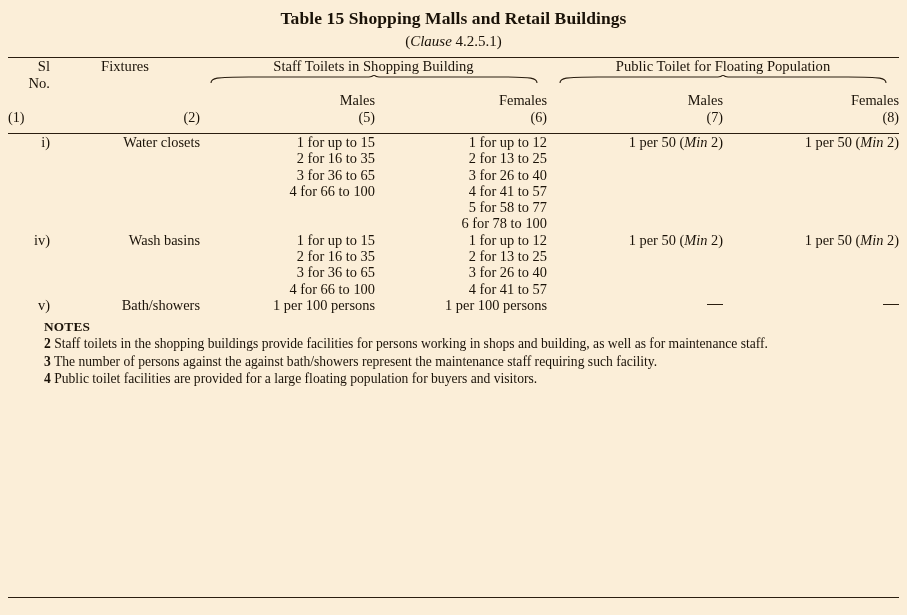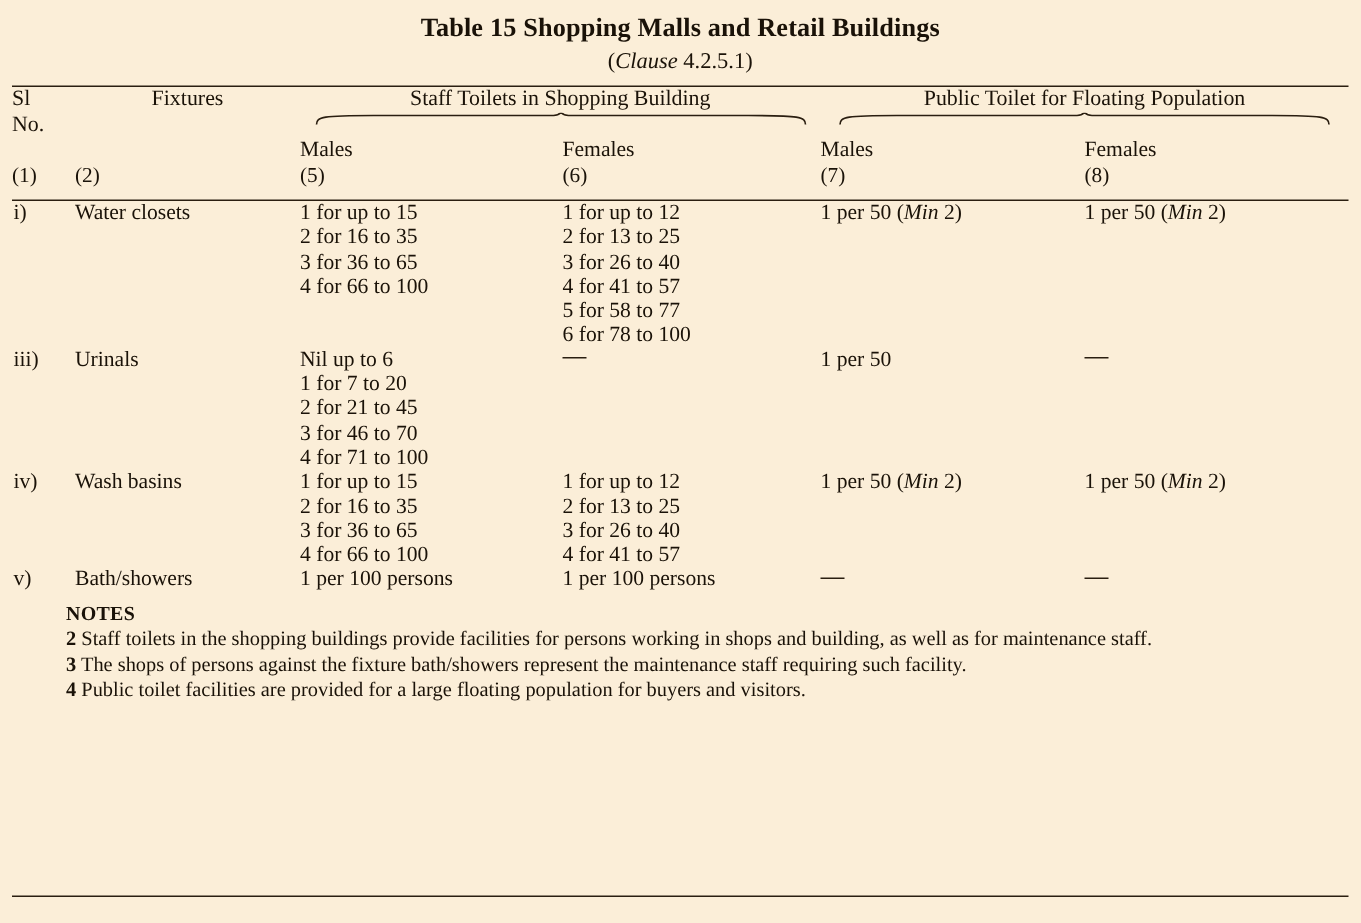--- a/index.html
+++ b/index.html
@@ -44,21 +44,21 @@
   .rule.thin {
     border-top: 1px solid #2a1e10;
   }
   table.main {
     width: 100%;
     border-collapse: collapse;
     font-size: 14.4px;
   }
   table.main td, table.main th {
     vertical-align: top;
-    text-align: left;
+    text-align: right;
     font-weight: normal;
     padding: 0;
   }
   
   .c1 { width: 42px; }
   .c2 { width: 150px; }
   .c3 { width: 175px; }
   .c4 { width: 172px; }
   .c5 { width: 176px; }
   .c6 { width: auto; }
@@ -229,36 +229,20 @@
             <div class="tight">6 for 78 to 100</div>
           </td>
           <td>
             <div class="tight">1 per 50 (<span class="ital">Min</span> 2)</div>
           </td>
           <td>
             <div class="tight">1 per 50 (<span class="ital">Min</span> 2)</div>
           </td>
         </tr>
         <tr class="body-row">
-          <td class="sl">iii)</td>
-          <td>Urinals</td>
-          <td>
-            <div class="tight">Nil up to 6</div>
-            <div class="tight">1 for 7 to 20</div>
-            <div class="tight">2 for 21 to 45</div>
-            <div class="tight">3 for 46 to 70</div>
-            <div class="tight">4 for 71 to 100</div>
-          </td>
-          <td class="center-cell"><span class="dash"></span></td>
-          <td>
-            <div class="tight">1 per 50</div>
-          </td>
-          <td class="center-cell"><span class="dash"></span></td>
-        </tr>
-        <tr class="body-row">
           <td class="sl">iv)</td>
           <td>Wash basins</td>
           <td>
             <div class="tight">1 for up to 15</div>
             <div class="tight">2 for 16 to 35</div>
             <div class="tight">3 for 36 to 65</div>
             <div class="tight">4 for 66 to 100</div>
           </td>
           <td>
             <div class="tight">1 for up to 12</div>
@@ -285,19 +269,19 @@
           <td class="center-cell"><span class="dash"></span></td>
           <td class="center-cell"><span class="dash"></span></td>
         </tr>
       </tbody>
   </table>
 
   <div class="notes">
     <div class="notes-title">NOTES</div>
     <div id="notes-list">
         <div class="note"><b>2</b> <span>Staff toilets in the shopping buildings provide facilities for persons working in shops and building, as well as for maintenance staff.</span></div>
-        <div class="note"><b>3</b> <span>The shops of persons against the fixture bath/showers represent the maintenance staff requiring such facility.</span></div>
+        <div class="note"><b>3</b> <span>The number of persons against the against bath/showers represent the maintenance staff requiring such facility.</span></div>
         <div class="note"><b>4</b> <span>Public toilet facilities are provided for a large floating population for buyers and visitors.</span></div>
       </div>
   </div>
 
   <div class="bottom-rule"></div>
 </div>
 
 </body></html>

